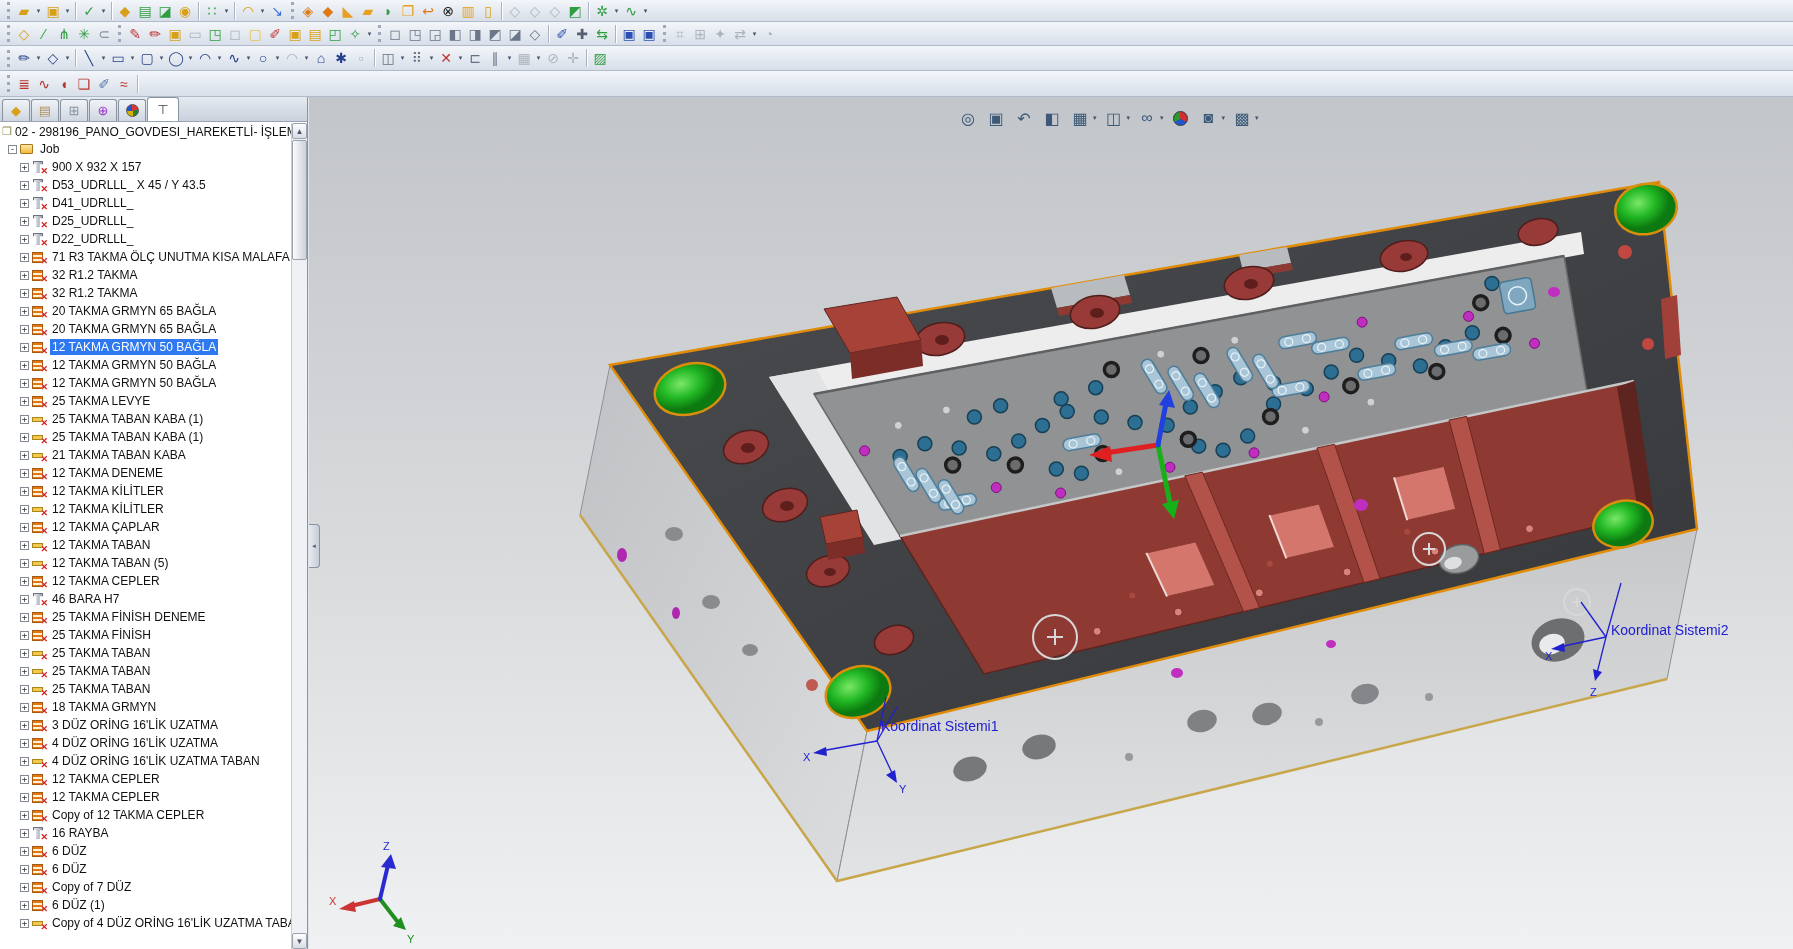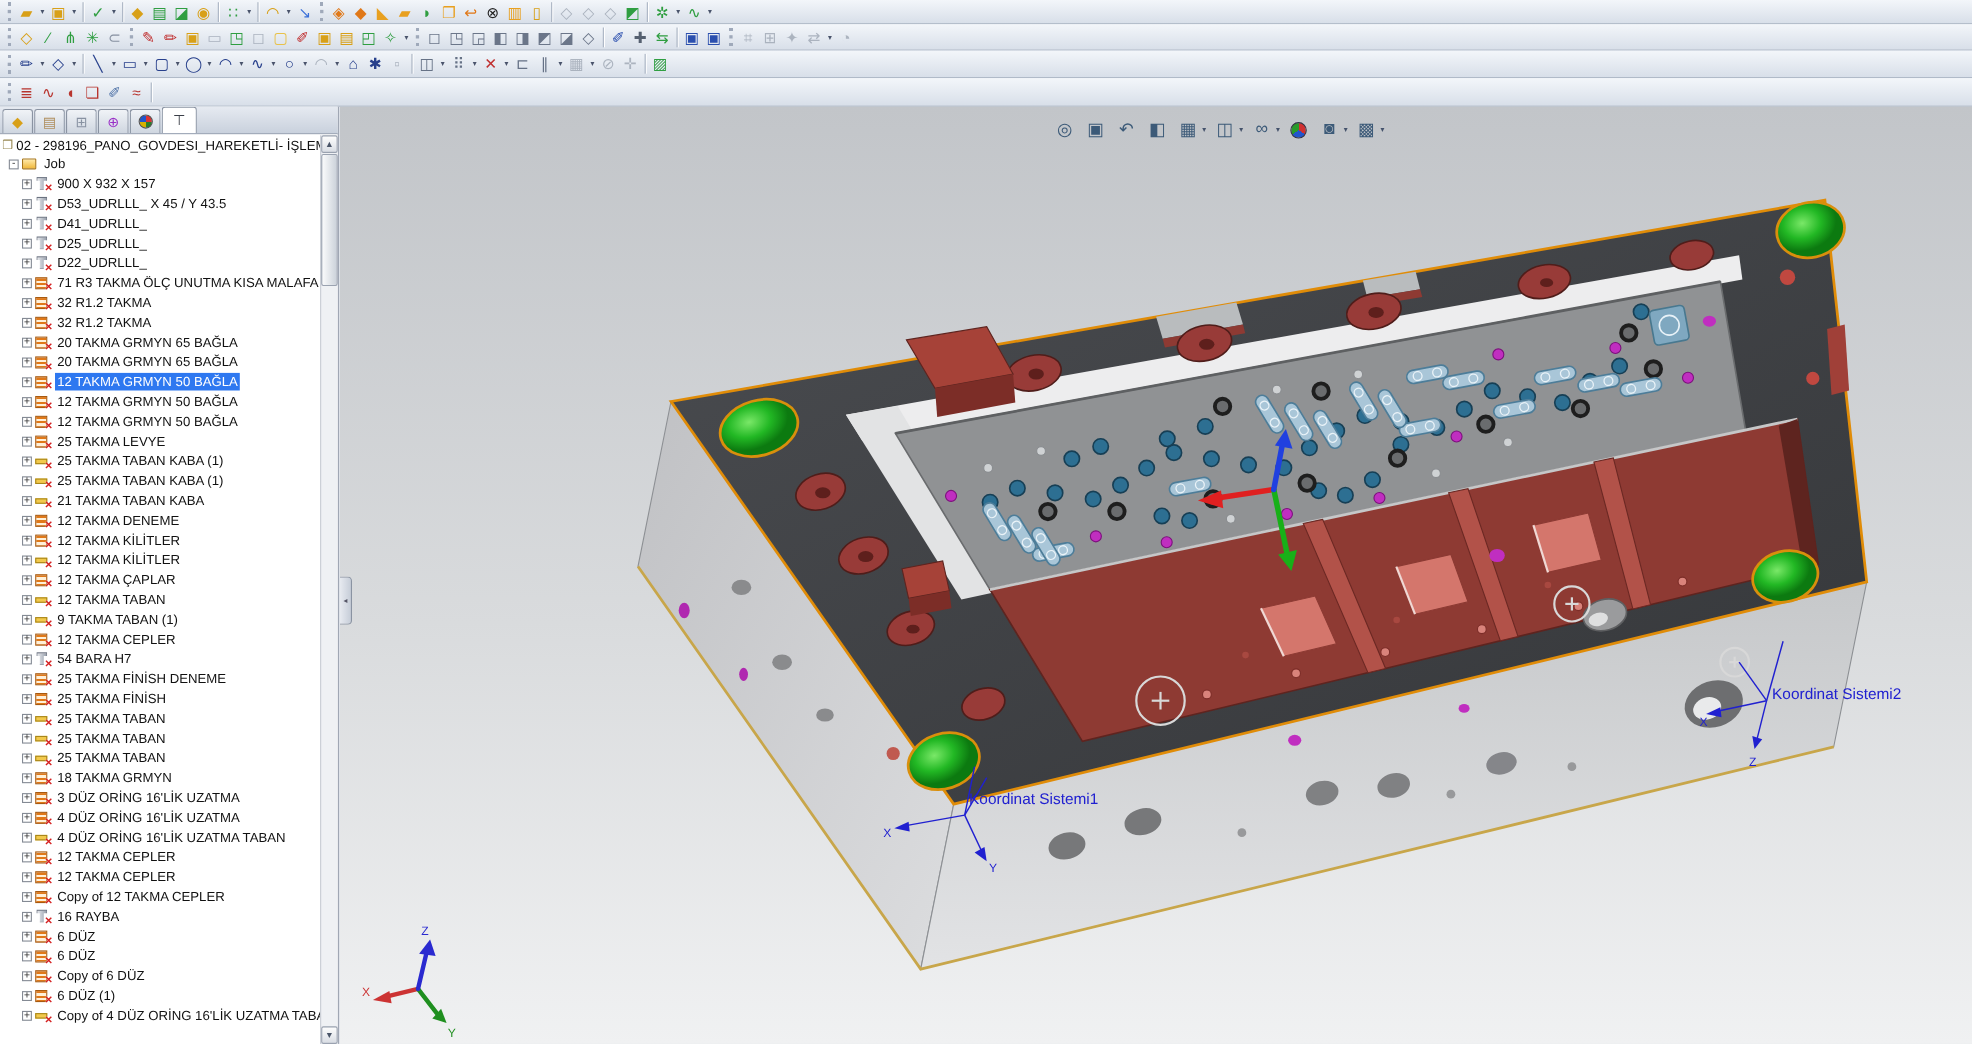--- a/index.html
+++ b/index.html
@@ -397,37 +397,37 @@
             <span class="ti-x">✕</span>
           </span>
           <span class="tree-label">12 TAKMA TABAN</span>
         </div>
         <div class="tree-row" style="padding-left: 20px;">
           <span class="expander">+</span>
           <span class="t-icon">
             <span class="ti-bar1"></span>
             <span class="ti-x">✕</span>
           </span>
-          <span class="tree-label">9 TAKMA TABAN (1)</span>
+          <span class="tree-label">12 TAKMA TABAN (5)</span>
         </div>
         <div class="tree-row" style="padding-left: 20px;">
           <span class="expander">+</span>
           <span class="t-icon">
             <span class="ti-bars"></span>
             <span class="ti-x">✕</span>
           </span>
           <span class="tree-label">12 TAKMA CEPLER</span>
         </div>
         <div class="tree-row" style="padding-left: 20px;">
           <span class="expander">+</span>
           <span class="t-icon">
             <span class="ti-tool"></span>
             <span class="ti-x">✕</span>
           </span>
-          <span class="tree-label">54 BARA H7</span>
+          <span class="tree-label">46 BARA H7</span>
         </div>
         <div class="tree-row" style="padding-left: 20px;">
           <span class="expander">+</span>
           <span class="t-icon">
             <span class="ti-bars"></span>
             <span class="ti-x">✕</span>
           </span>
           <span class="tree-label">25 TAKMA FİNİSH DENEME</span>
         </div>
         <div class="tree-row" style="padding-left: 20px;">
@@ -541,21 +541,21 @@
             <span class="ti-x">✕</span>
           </span>
           <span class="tree-label">6 DÜZ</span>
         </div>
         <div class="tree-row" style="padding-left: 20px;">
           <span class="expander">+</span>
           <span class="t-icon">
             <span class="ti-bars"></span>
             <span class="ti-x">✕</span>
           </span>
-          <span class="tree-label">Copy of 6 DÜZ</span>
+          <span class="tree-label">Copy of 7 DÜZ</span>
         </div>
         <div class="tree-row" style="padding-left: 20px;">
           <span class="expander">+</span>
           <span class="t-icon">
             <span class="ti-bars"></span>
             <span class="ti-x">✕</span>
           </span>
           <span class="tree-label">6 DÜZ (1)</span>
         </div>
         <div class="tree-row" style="padding-left: 20px;">

